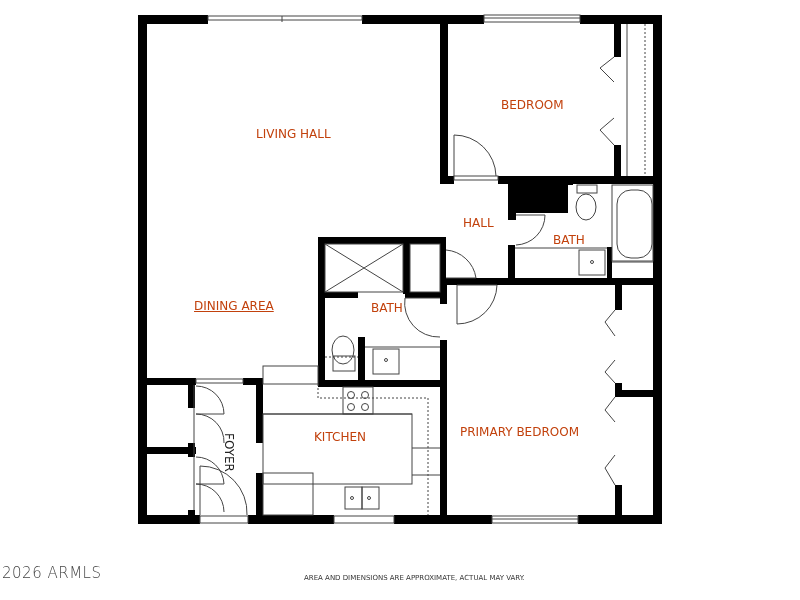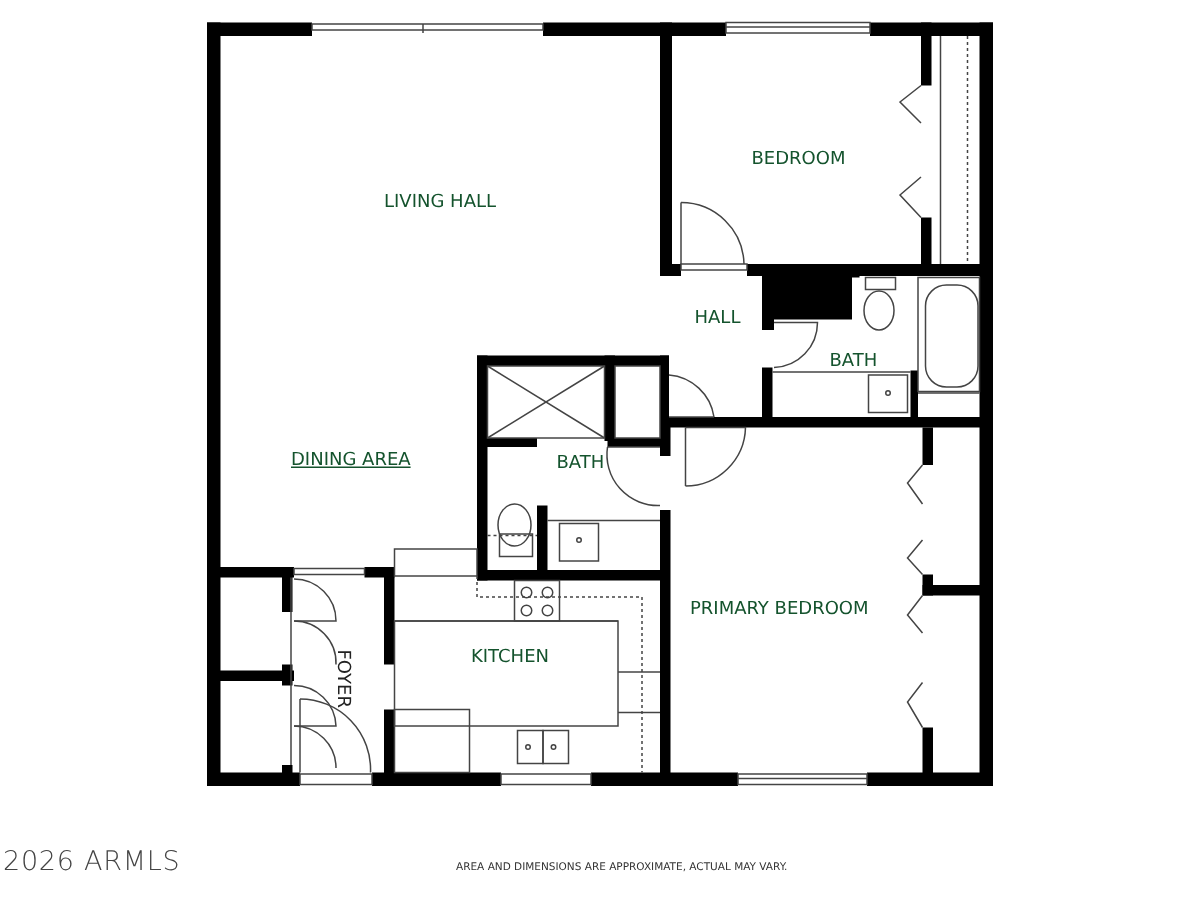--- a/index.html
+++ b/index.html
@@ -1,20 +1,20 @@
 <!DOCTYPE html>
 <html><head>
 <meta charset="utf-8">
 <style>
   html, body { margin:0; padding:0; background:#ffffff; }
   body { width:800px; height:600px; position:relative; overflow:hidden; font-family:"DejaVu Sans", sans-serif; }
   svg { position:absolute; left:0; top:0; }
-  .lbl { position:absolute; font-family:"DejaVu Sans", sans-serif; font-size:12px; color:#14532d; white-space:nowrap; letter-spacing:0; }
+  .lbl { position:absolute; font-family:"DejaVu Sans", sans-serif; font-size:12px; color:#c2410c; white-space:nowrap; letter-spacing:0; }
   .foyer { position:absolute; font-size:12px; color:#222; transform:rotate(90deg); transform-origin:left top; white-space:nowrap; }
-  .copyright { position:absolute; left:2px; top:564px; font-size:18px; color:#444; font-weight:300; letter-spacing:0.5px; }
+  .copyright { position:absolute; left:2px; top:564px; font-size:15px; color:#444; font-weight:300; letter-spacing:0.5px; }
   .disclaimer { position:absolute; left:304px; top:574px; font-size:7px; color:#333; white-space:nowrap; }
 </style>
 </head>
 <body>
 
 <svg width="800" height="600" viewBox="0 0 800 600">
   <g fill="#000">
 
     <rect x="138" y="15" width="70" height="9"></rect>
     <rect x="362" y="15" width="122" height="9"></rect>
@@ -159,22 +159,22 @@
 
     <path d="M200,466 A47,47 0 0 1 247,515"></path>
     <line x1="200" y1="466" x2="200" y2="515"></line>
     <rect x="200" y="516" width="48" height="7"></rect>
     <rect x="196" y="379" width="47" height="4"></rect>
   </g>
 </svg>
 
 <div class="lbl" style="left:256px;top:127px;">LIVING HALL</div>
 <div class="lbl" style="left:501px;top:98px;">BEDROOM</div>
-<div class="lbl" style="left:463px;top:204px;">HALL</div>
+<div class="lbl" style="left:463px;top:216px;">HALL</div>
 <div class="lbl" style="left:553px;top:233px;">BATH</div>
 <div class="lbl" style="left:371px;top:301px;">BATH</div>
 <div class="lbl" style="left:194px;top:299px;text-decoration:underline;">DINING AREA</div>
 <div class="lbl" style="left:314px;top:430px;">KITCHEN</div>
 <div class="foyer" style="left:236px;top:433px;">FOYER</div>
-<div class="lbl" style="left:460px;top:398px;">PRIMARY BEDROOM</div>
+<div class="lbl" style="left:460px;top:425px;">PRIMARY BEDROOM</div>
 
 <div class="copyright">2026 ARMLS</div>
 <div class="disclaimer">AREA AND DIMENSIONS ARE APPROXIMATE, ACTUAL MAY VARY.</div>
 
 </body></html>

